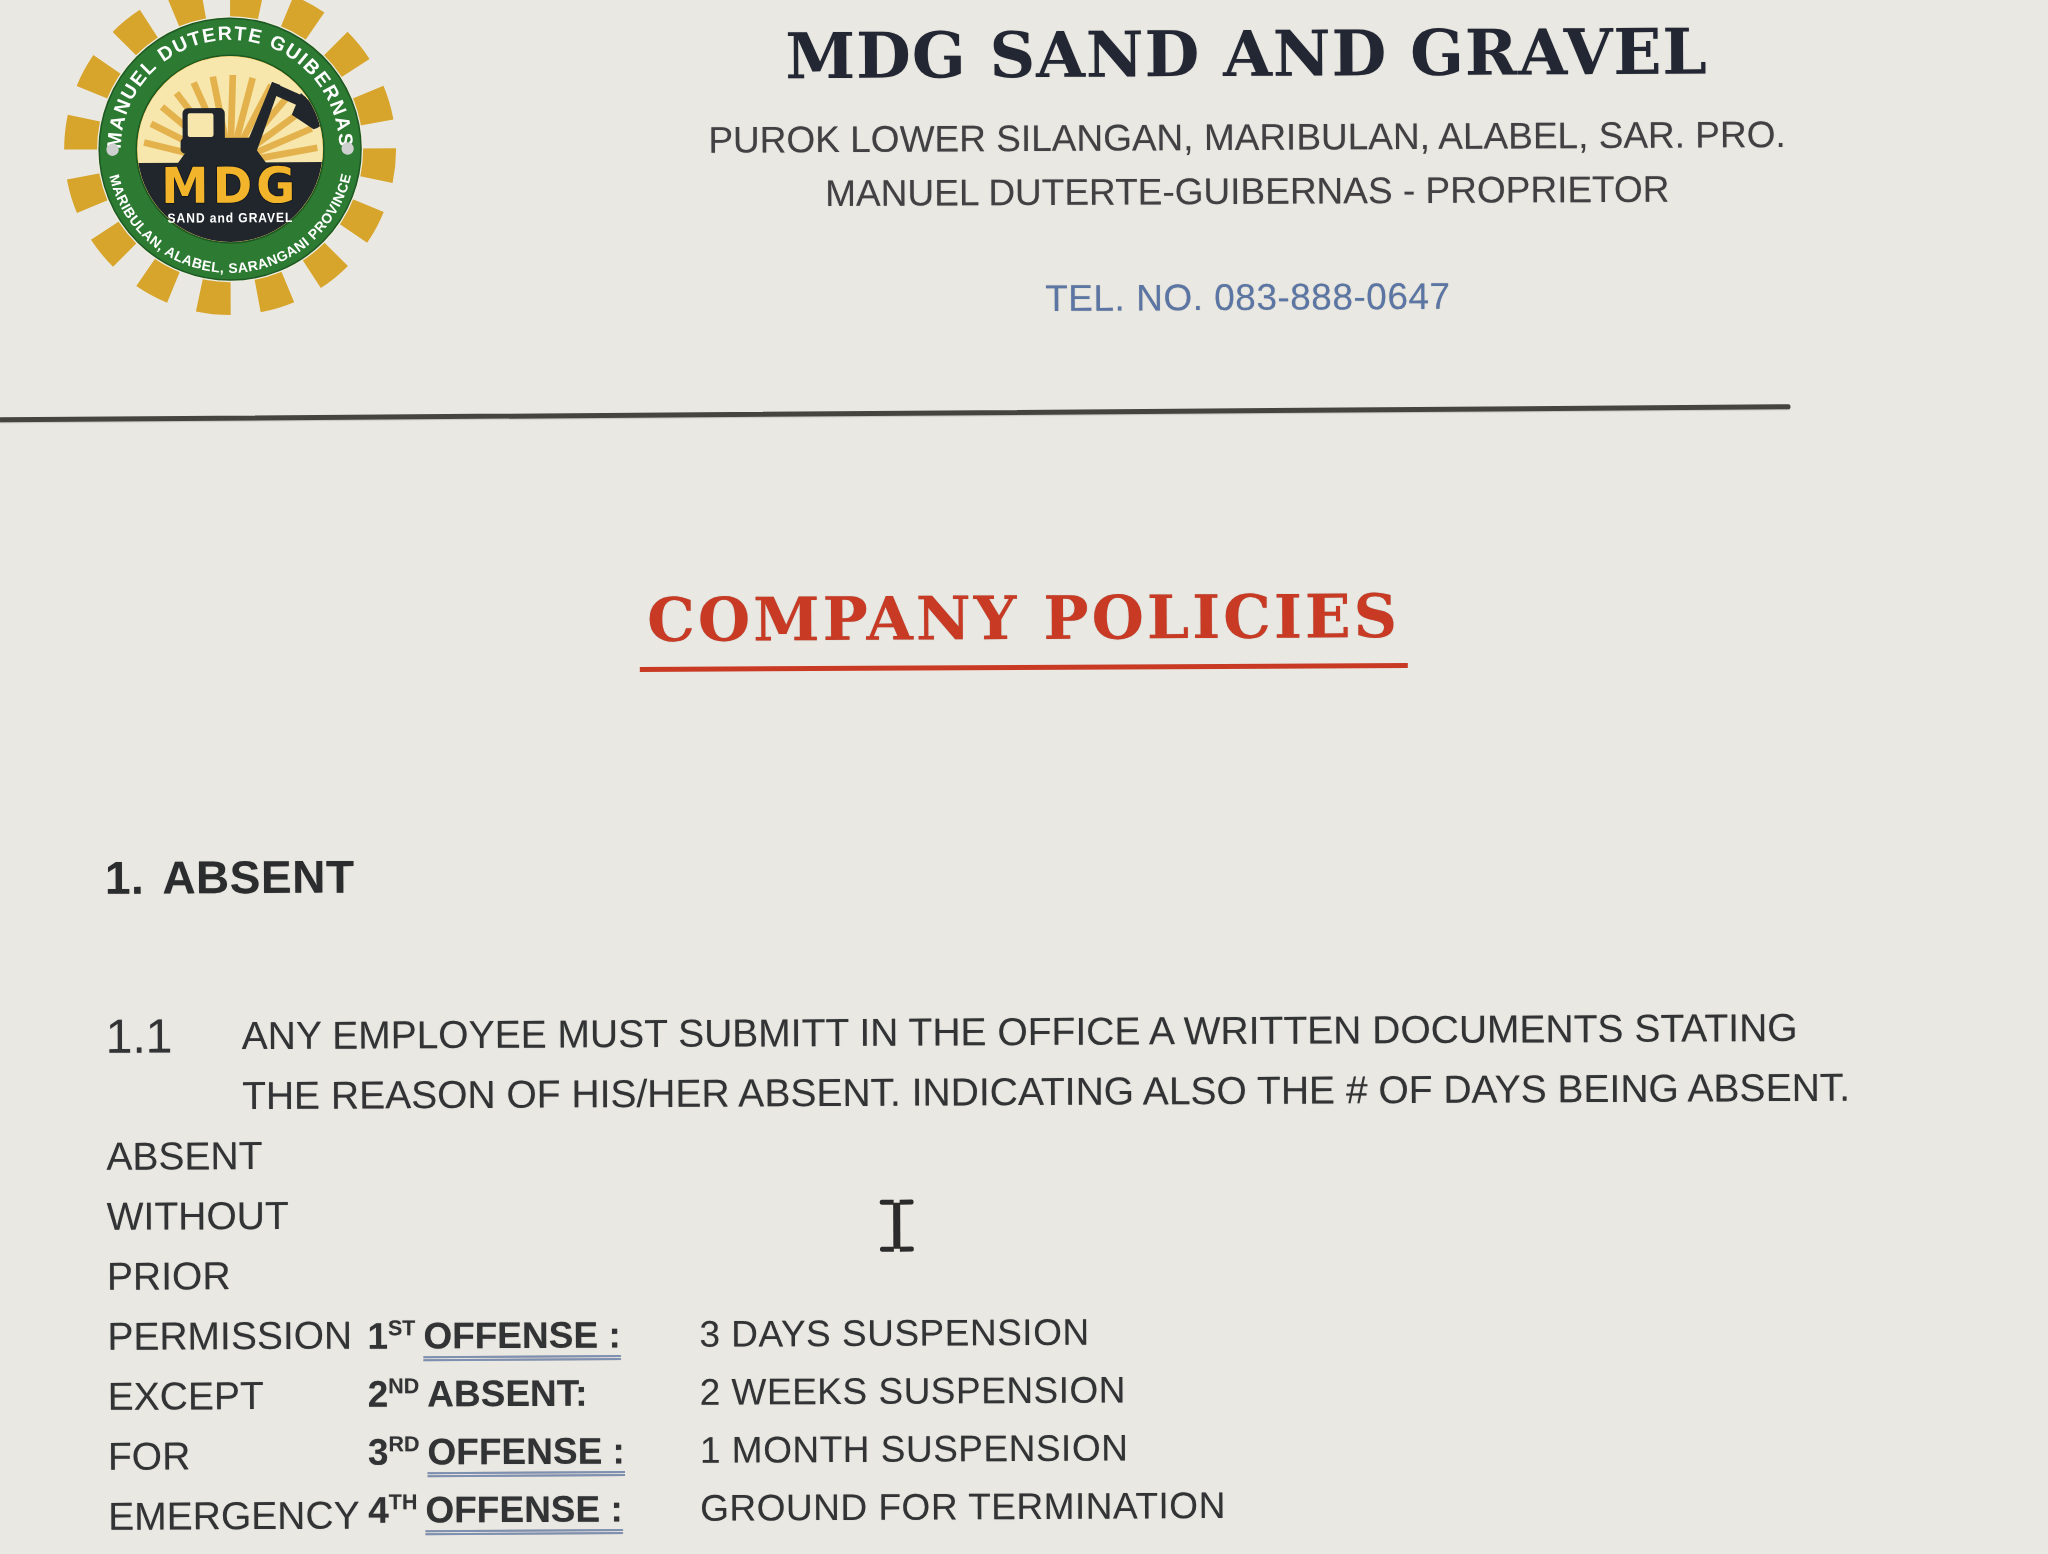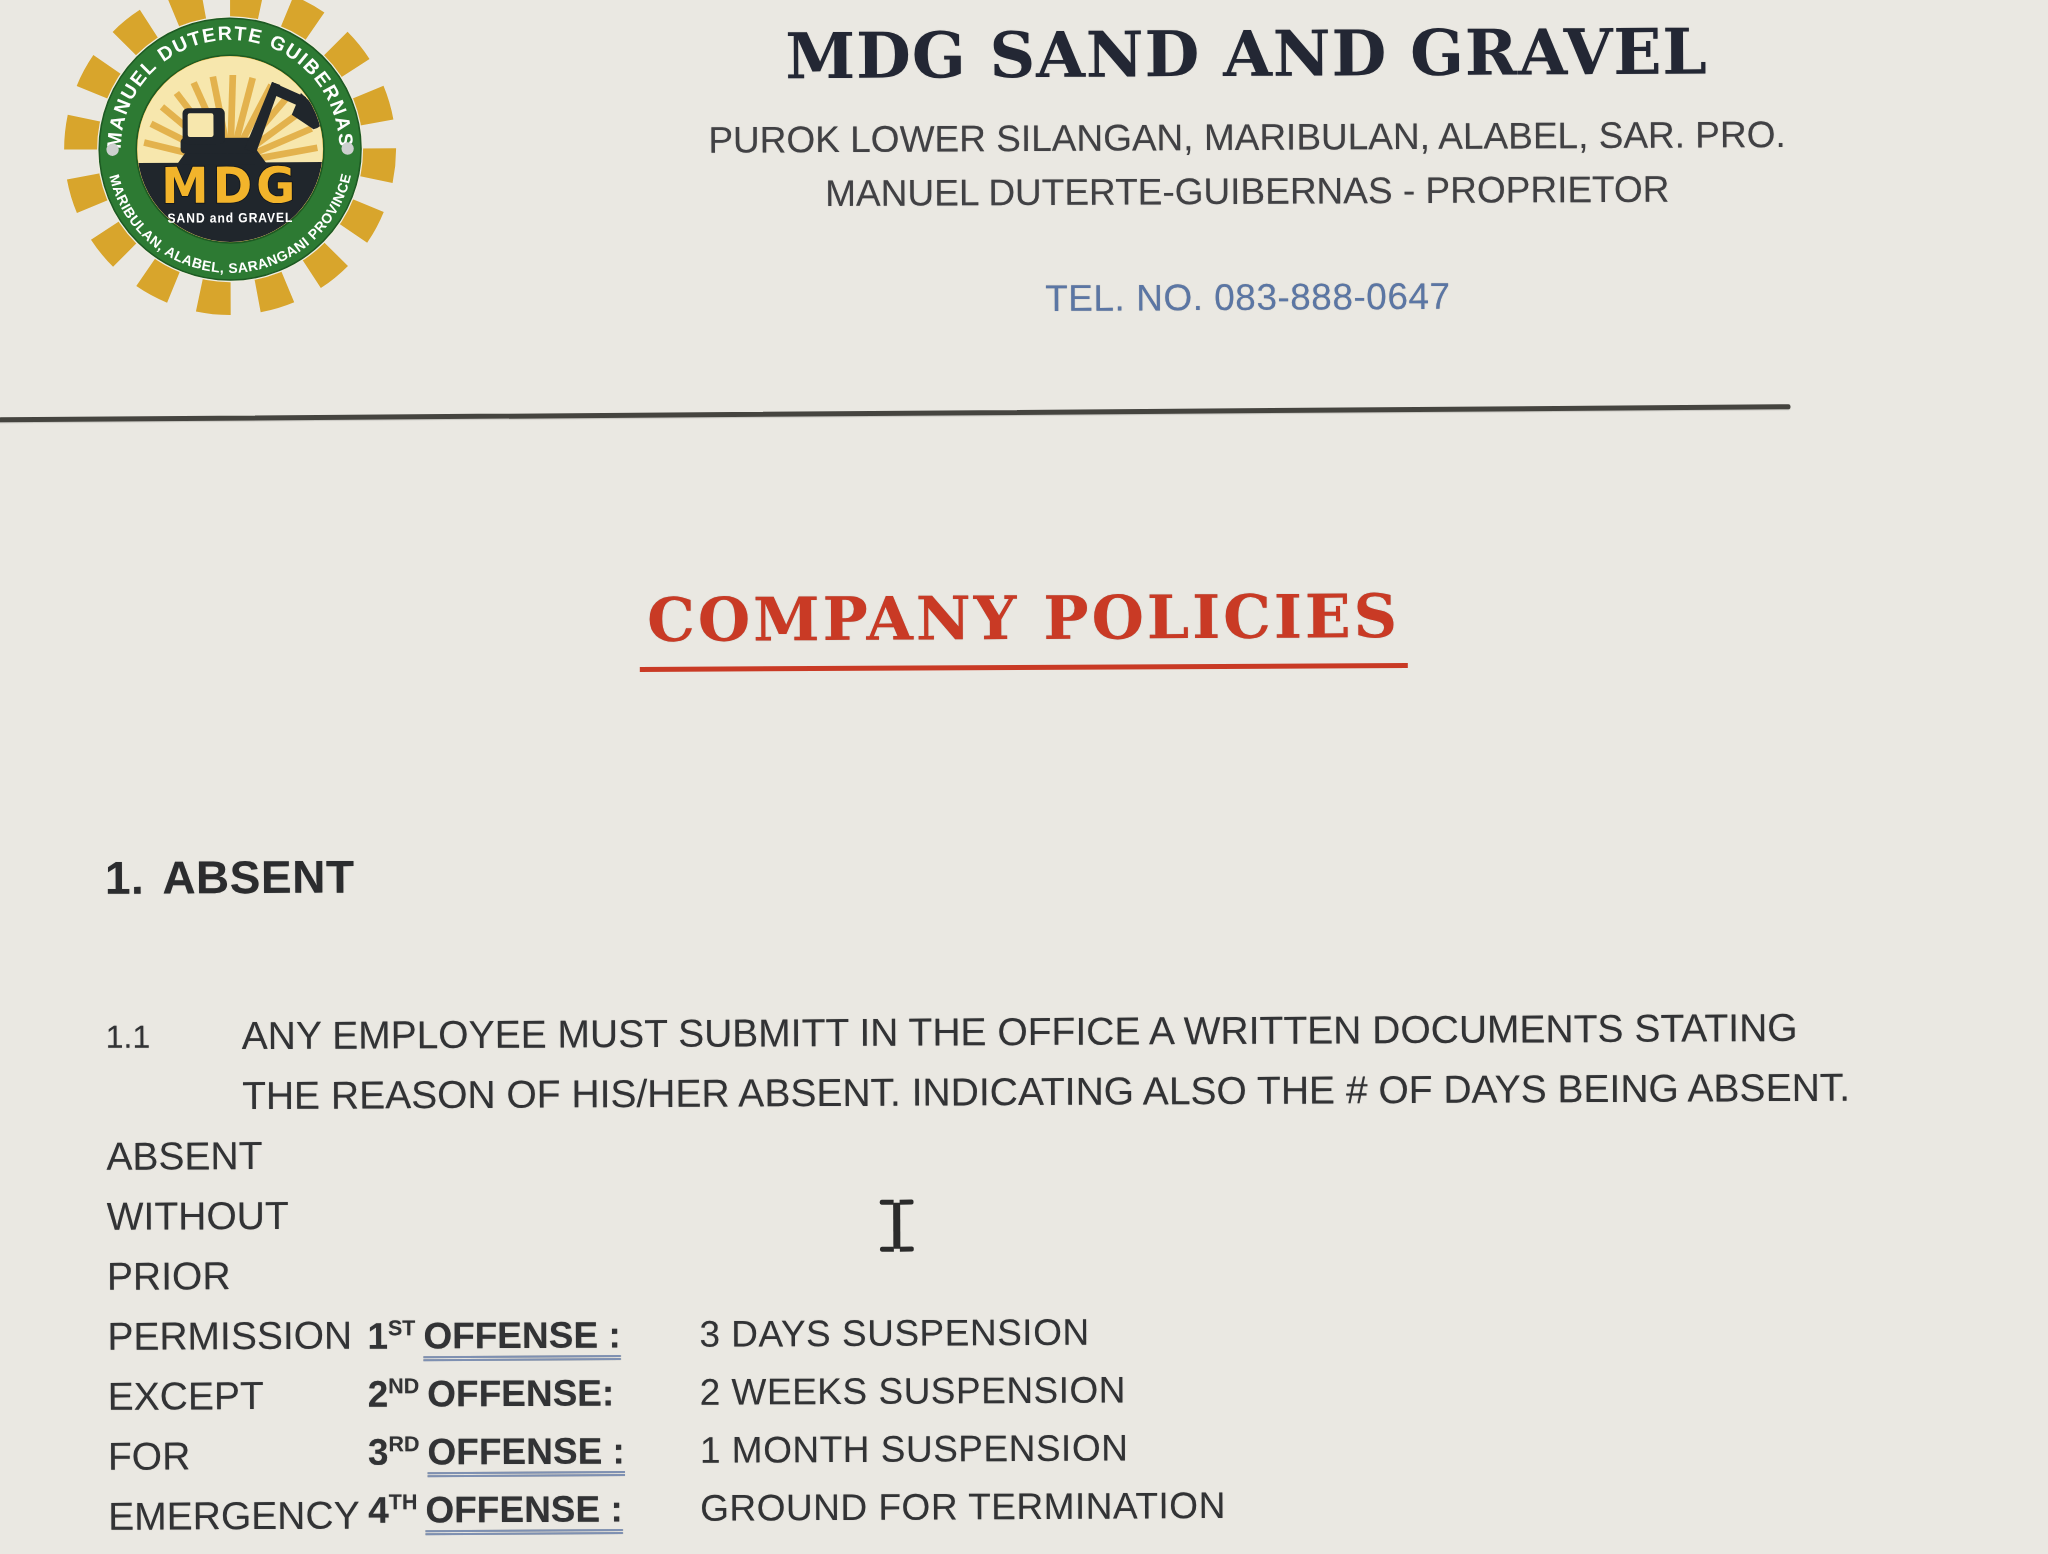--- a/index.html
+++ b/index.html
@@ -37,21 +37,21 @@
     border-bottom:5px solid; 
   }
 
   .section-heading{position:absolute; top:846px; left:104px; font-size:46px; font-weight:bold;
     color:#2b2c2e; letter-spacing:.5px;}
   .section-heading .num{margin-right:18px;}
 
   .clauses{position:absolute; top:1002px; left:104px; width:1880px;
     font-size:39px; line-height:60px; color:#323335;}
   .clause{display:grid; grid-template-columns:136px 1fr;}
-  .clause .cnum{font-size:32px;}
+  .clause .cnum{font-size:48px;}
 
   .offenses{position:absolute; top:1296px; left:364px; font-size:37px; color:#323335;}
   .offense-row{display:flex; height:58px; align-items:baseline; line-height:58px;}
   .olabel{display:inline-block; width:332px; font-weight:bold; white-space:nowrap;}
   .olabel sup{font-size:58%; font-weight:bold; vertical-align:super; letter-spacing:0; margin-right:8px;}
   .u{text-decoration:underline; text-decoration-style:double; text-decoration-color:#7e90b2;
      text-decoration-thickness:2px; text-underline-offset:8px;}
   .oval{letter-spacing:.5px;}
 
   .ibeam{position:absolute; left:876px; top:1196px;}
@@ -157,21 +157,21 @@
         </div>
       </div>
     </div>
 
     <div class="offenses">
       <div class="offense-row">
         <span class="olabel soft"><span>1</span><sup>ST</sup><span class="u">OFFENSE :</span></span>
         <span class="oval soft">3 DAYS SUSPENSION</span>
       </div>
       <div class="offense-row">
-        <span class="olabel soft"><span>2</span><sup>ND</sup><span>OFFENSE:</span></span>
+        <span class="olabel soft"><span>2</span><sup>ND</sup><span>ABSENT:</span></span>
         <span class="oval soft">2 WEEKS SUSPENSION</span>
       </div>
       <div class="offense-row">
         <span class="olabel soft"><span>3</span><sup>RD</sup><span class="u">OFFENSE :</span></span>
         <span class="oval soft">1 MONTH SUSPENSION</span>
       </div>
       <div class="offense-row">
         <span class="olabel soft"><span>4</span><sup>TH</sup><span class="u">OFFENSE :</span></span>
         <span class="oval soft">GROUND FOR TERMINATION</span>
       </div>

